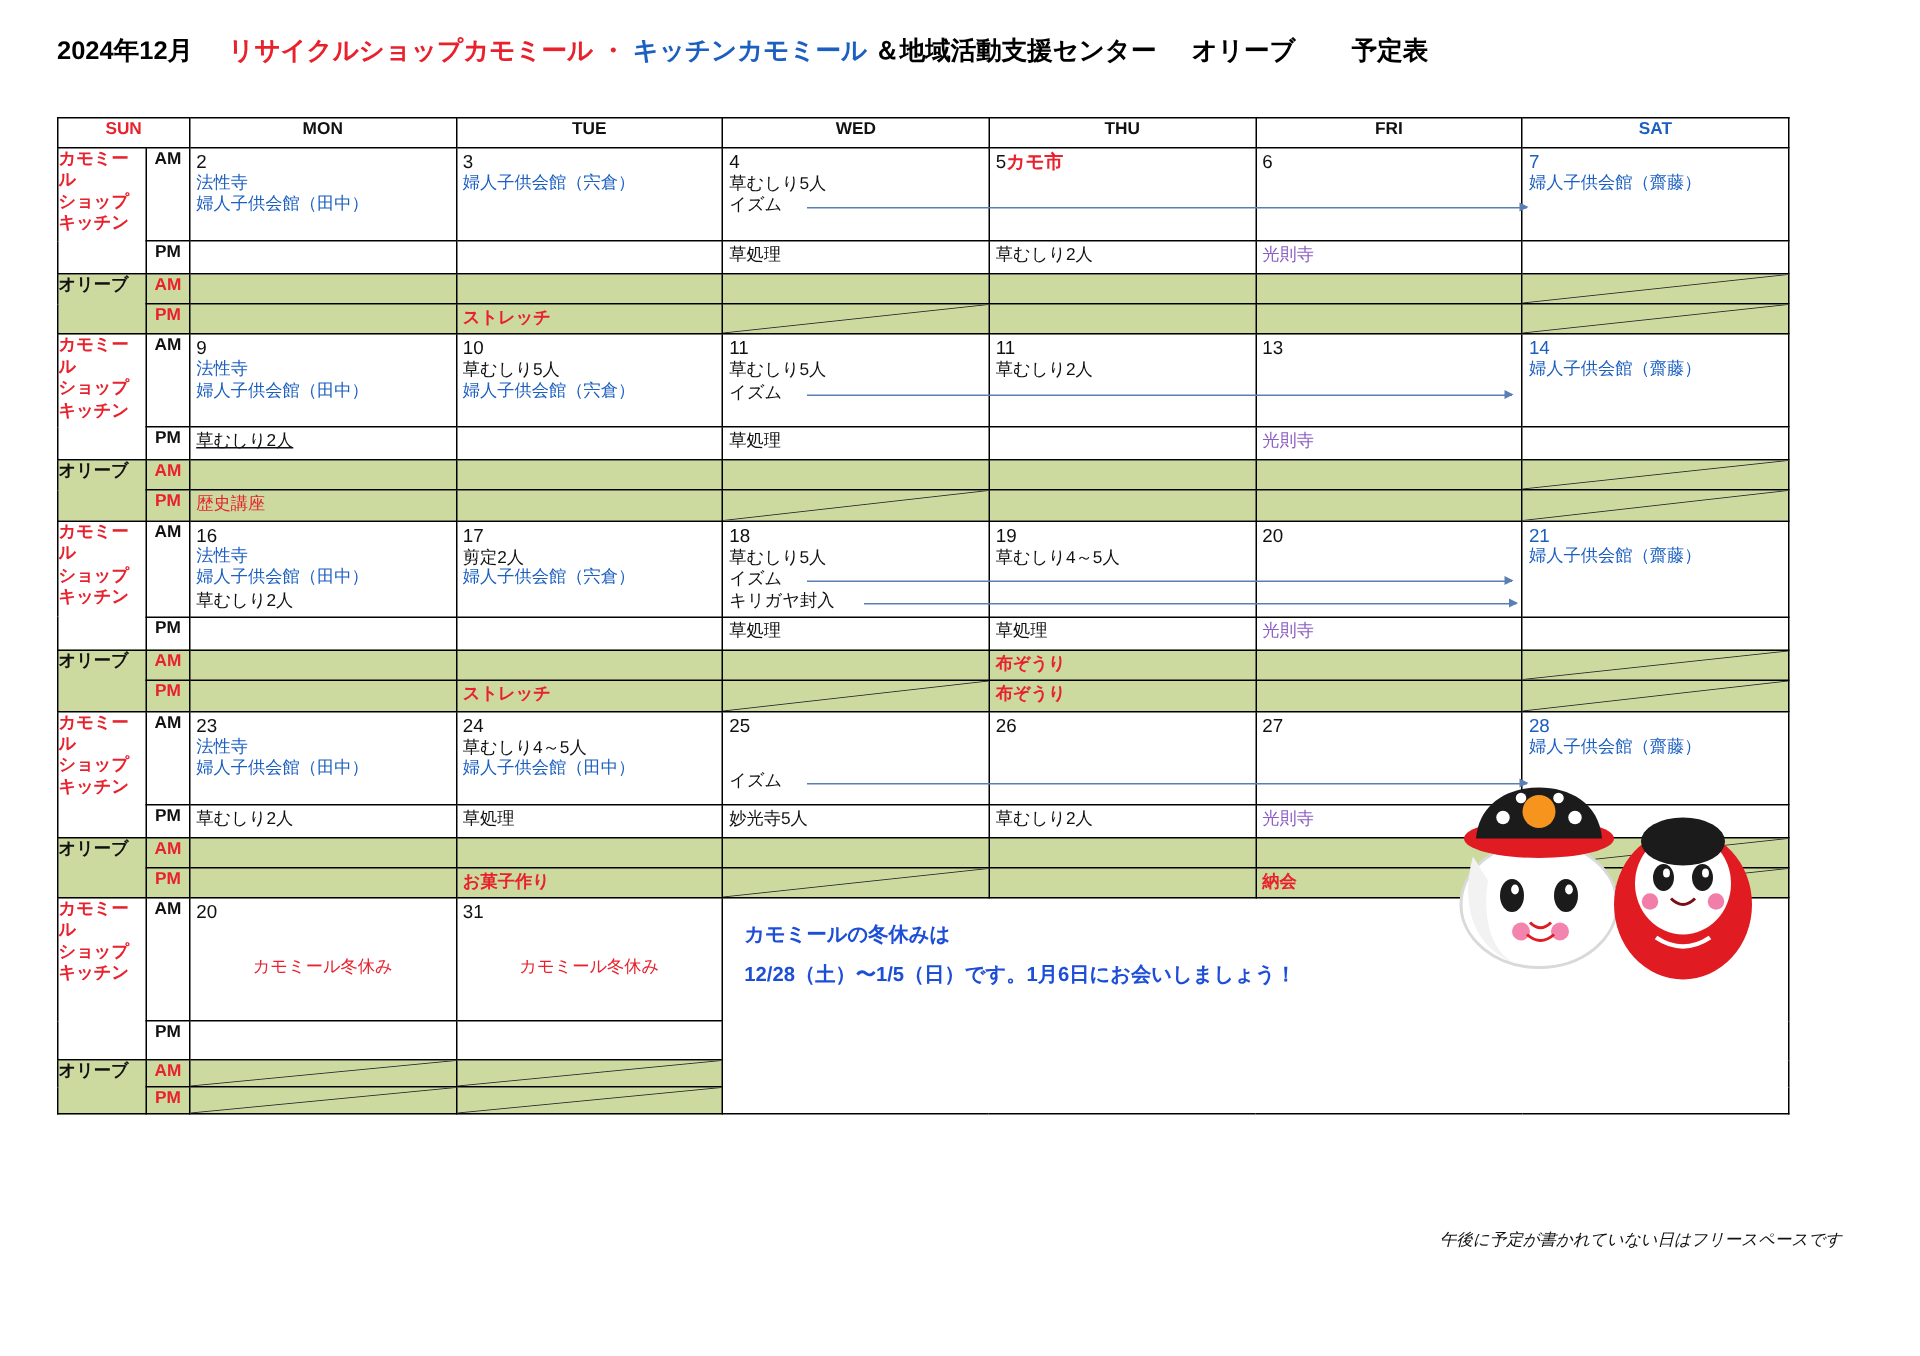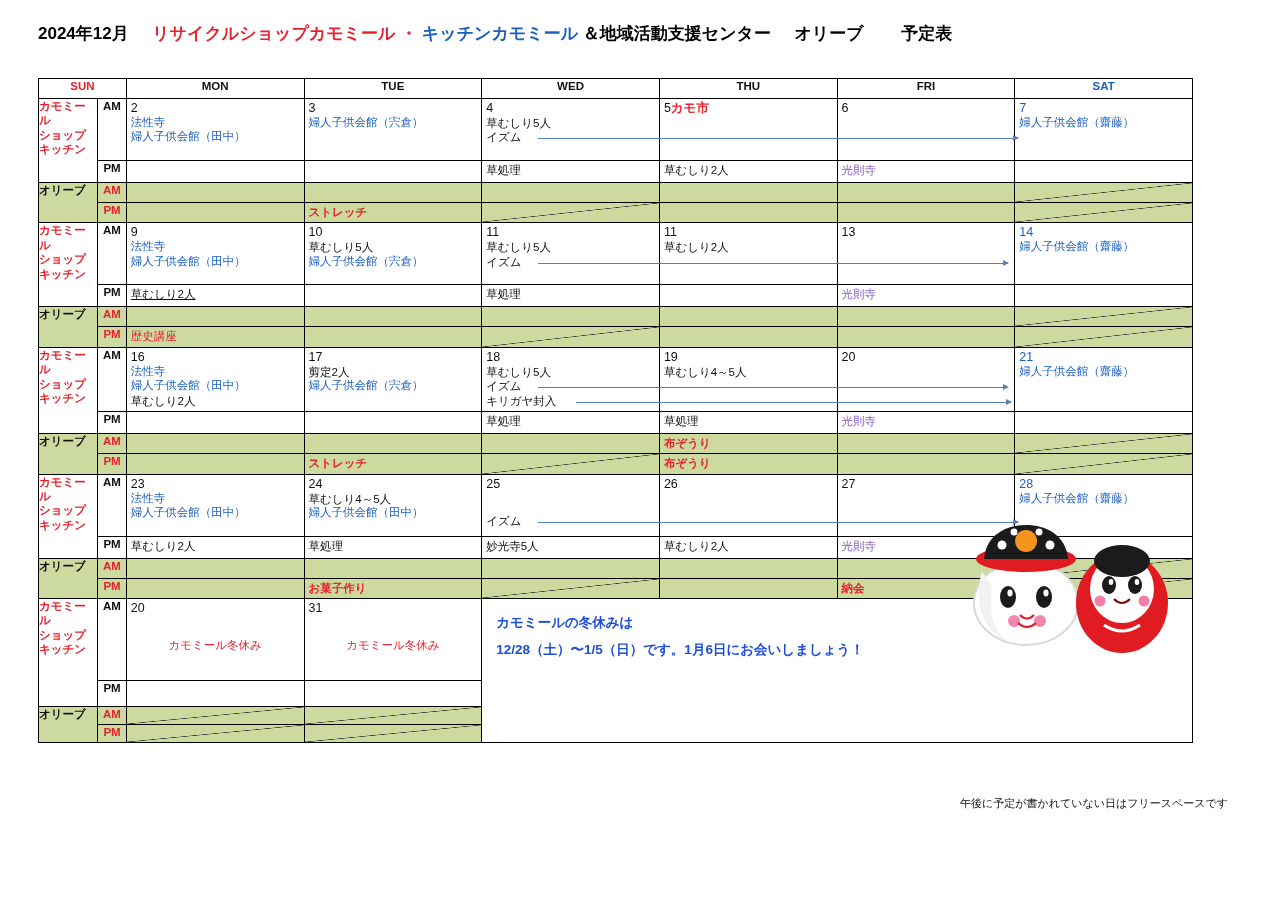--- a/index.html
+++ b/index.html
@@ -97,21 +97,21 @@
     position:relative;padding:10px 0 0 14px;font-size:13.5px;line-height:2.0;color:#1d4ed8;
     font-weight:bold;height:100%;
   }
   .winter div{white-space:nowrap;}
   .holiday-note{color:#e8212c;font-size:11.5px;text-align:center;padding-top:22px;}
 
   
   .mascots{position:absolute;right:8px;bottom:2px;width:230px;height:150px;}
 
   .footnote{
-    position:absolute;right:52px;top:796px;font-size:11px;color:#111;white-space:nowrap;
+    position:absolute;right:52px;top:819px;font-size:11px;color:#111;white-space:nowrap;font-style:italic;
   }
 </style>
 </head>
 <body>
 
 <div class="sheet">
 
   <div class="title-row">
     <span class="t-black">2024年12月</span>
     <span class="t-sp"></span>

